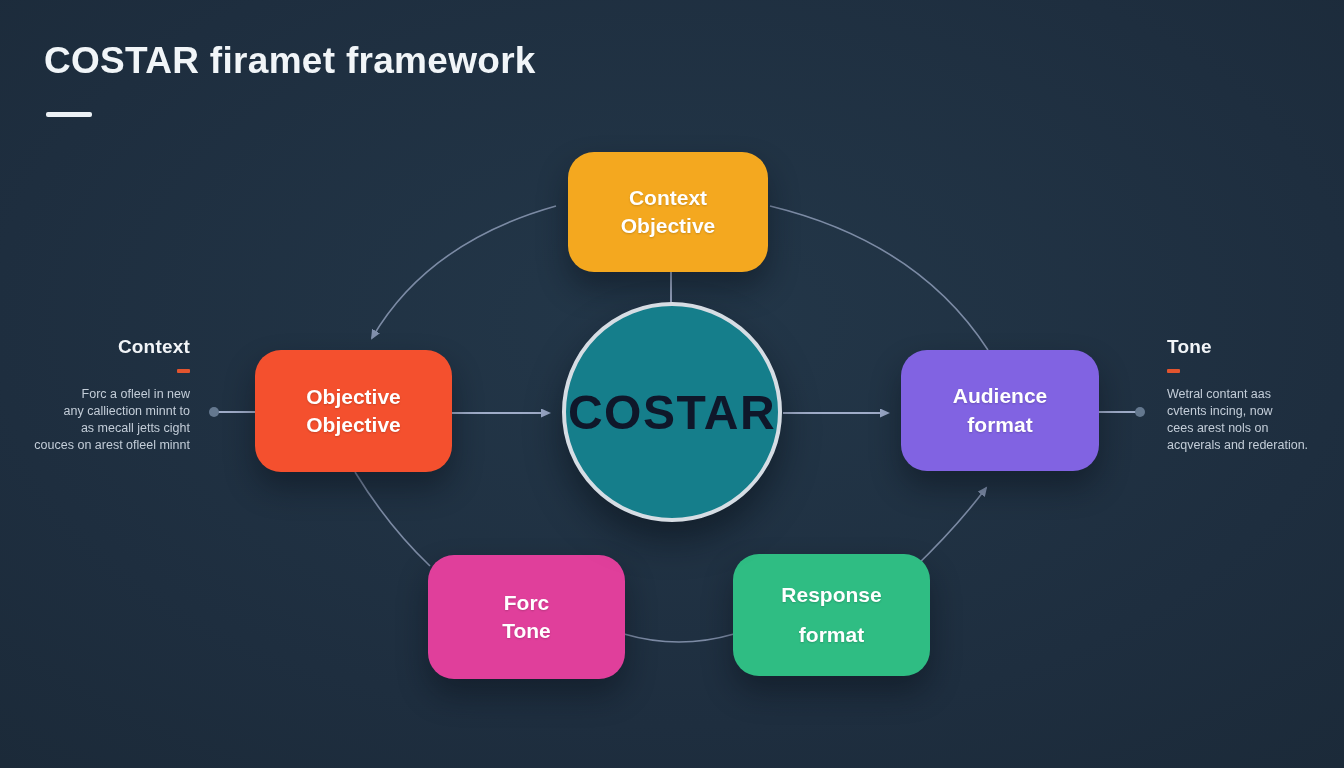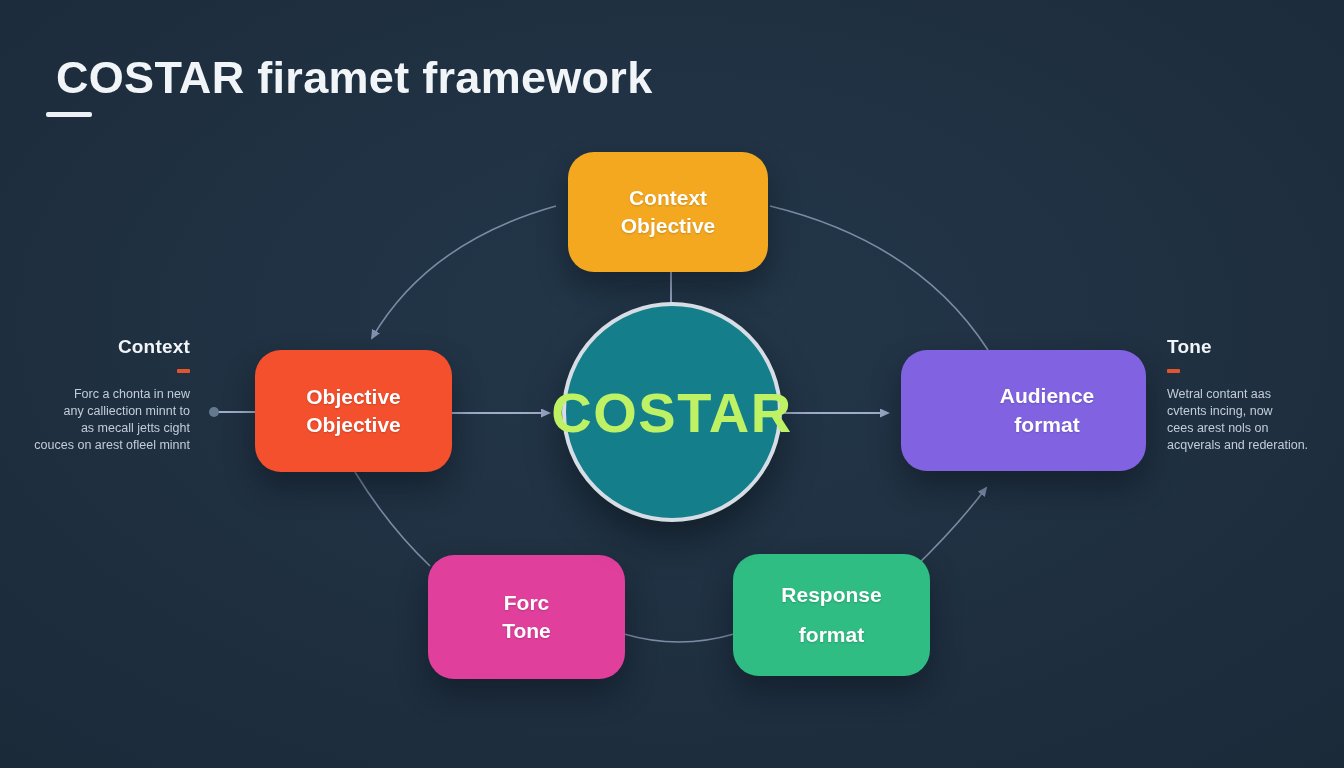--- a/index.html
+++ b/index.html
@@ -2,46 +2,46 @@
 <html><head>
 <meta charset="utf-8">
 <style>
   html,body{margin:0;padding:0;background:#0e1a26;}
   .stage{
     position:relative;width:1344px;height:768px;overflow:hidden;
     font-family:"Liberation Sans","DejaVu Sans",sans-serif;
     background:radial-gradient(120% 125% at 50% 42%, #233749 0%, #1e2e3f 42%, #1a2836 72%, #142230 100%);
   }
   .page-title{
-    position:absolute;left:44px;top:40px;margin:12px;
-    font-size:45px;font-weight:700;letter-spacing:.3px;color:#F1F5F8;
+    position:absolute;left:44px;top:40px;margin:0;
+    font-size:37px;font-weight:700;letter-spacing:.3px;color:#F1F5F8;
   }
   .title-underline{
     position:absolute;left:46px;top:112px;width:46px;height:5px;border-radius:2px;background:#ECF1F5;
   }
   svg.connectors{position:absolute;left:0;top:0;z-index:1;}
   .node{
     position:absolute;z-index:2;border-radius:26px;
     display:flex;flex-direction:column;align-items:center;justify-content:center;
     color:#fff;font-weight:700;font-size:21px;line-height:1.35;text-align:center;
     box-shadow:0 16px 30px rgba(8,15,24,.45);
     text-shadow:0 1px 2px rgba(0,0,0,.18);
   }
   .node-top{left:568px;top:152px;width:200px;height:120px;}
   .node-left{left:255px;top:350px;width:197px;height:122px;}
-  .node-right{left:901px;top:350px;width:198px;height:121px;padding-left:47px;}
+  .node-right{left:901px;top:350px;width:198px;height:121px;}
   .node-bl{left:428px;top:555px;width:197px;height:124px;}
   .node-br{left:733px;top:554px;width:197px;height:122px;}
   .center-circle{
     position:absolute;z-index:2;left:562px;top:302px;width:220px;height:220px;border-radius:50%;
     border:4px solid #D6DDE4;box-sizing:border-box;
     display:flex;align-items:center;justify-content:center;
     box-shadow:0 18px 34px rgba(6,13,22,.5);
   }
-  .center-circle .label{color:#bef264;font-weight:700;font-size:56px;letter-spacing:1.5px;}
+  .center-circle .label{color:#0f172a;font-weight:700;font-size:48px;letter-spacing:1.5px;}
   .side-note{position:absolute;z-index:2;top:336px;}
   .side-note.left{left:0;width:190px;text-align:right;}
   .side-note.right{left:1167px;width:185px;text-align:left;}
   .side-note h3{margin:0;font-size:19px;font-weight:700;color:#F2F5F8;letter-spacing:.2px;}
   .accent-dash{width:13px;height:4px;border-radius:1px;margin-top:11px;margin-bottom:13px;}
   .side-note.left .accent-dash{margin-left:auto;}
   .side-note.right .accent-dash{margin-right:auto;}
   .note-line{font-size:12.5px;line-height:17px;color:#C3CDD8;white-space:nowrap;}
 </style>
 </head>
@@ -105,21 +105,21 @@
     <span>format</span>
   </div>
 
   <div class="center-circle" style="background: rgb(21, 126, 139);">
     <span class="label">COSTAR</span>
   </div>
 
   <div class="side-note left">
     <h3>Context</h3>
     <div class="accent-dash" style="background: rgb(226, 84, 46);"></div>
-    <div class="note-line">Forc a chonta in new</div>
+    <div class="note-line">Forc a ofleel in new</div>
     <div class="note-line">any calliection minnt to</div>
     <div class="note-line">as mecall jetts cight</div>
     <div class="note-line">couces on arest ofleel minnt</div>
   </div>
 
   <div class="side-note right">
     <h3>Tone</h3>
     <div class="accent-dash" style="background: rgb(226, 84, 46);"></div>
     <div class="note-line">Wetral contant aas</div>
     <div class="note-line">cvtents incing, now</div>

